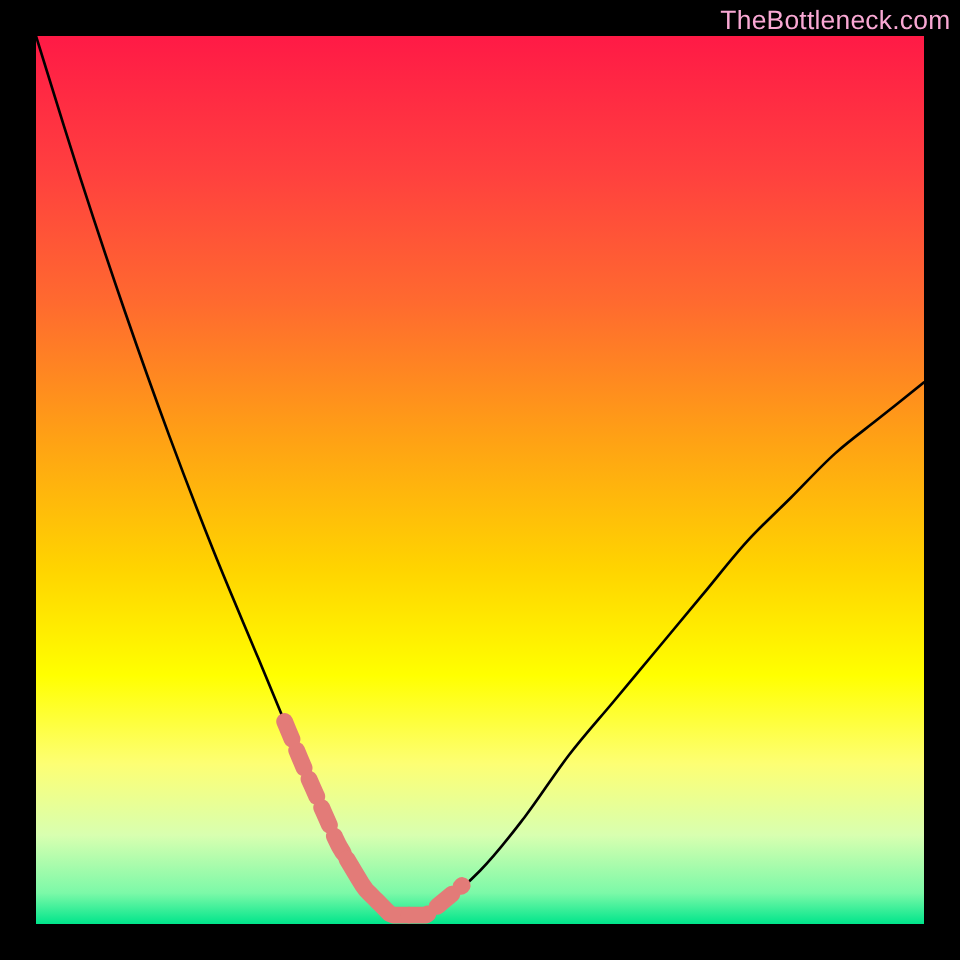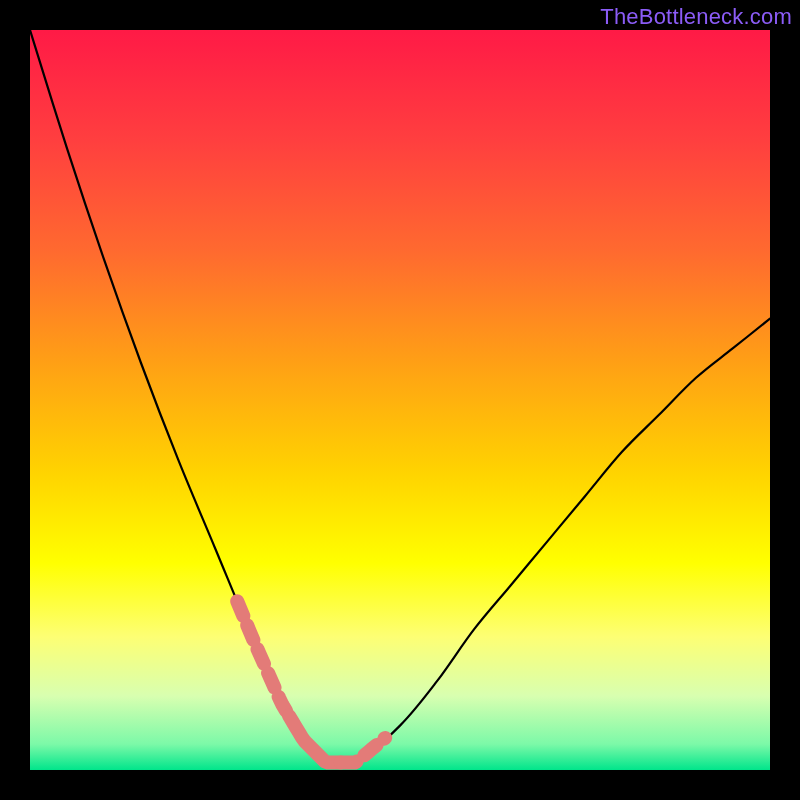--- a/index.html
+++ b/index.html
@@ -32,21 +32,21 @@
   .curve-svg {
     position: absolute;
     inset: 0;
     width: 740px;
     height: 740px;
   }
   .watermark {
     position: absolute;
     top: 4px;
     right: 8px;
-    color: #8b5cf6;
+    color: #f9a8d4;
     font-size: 22px;
     font-weight: 400;
     letter-spacing: 0.2px;
   }
 </style>
 </head>
 <body>
 
 <div class="frame">
 

